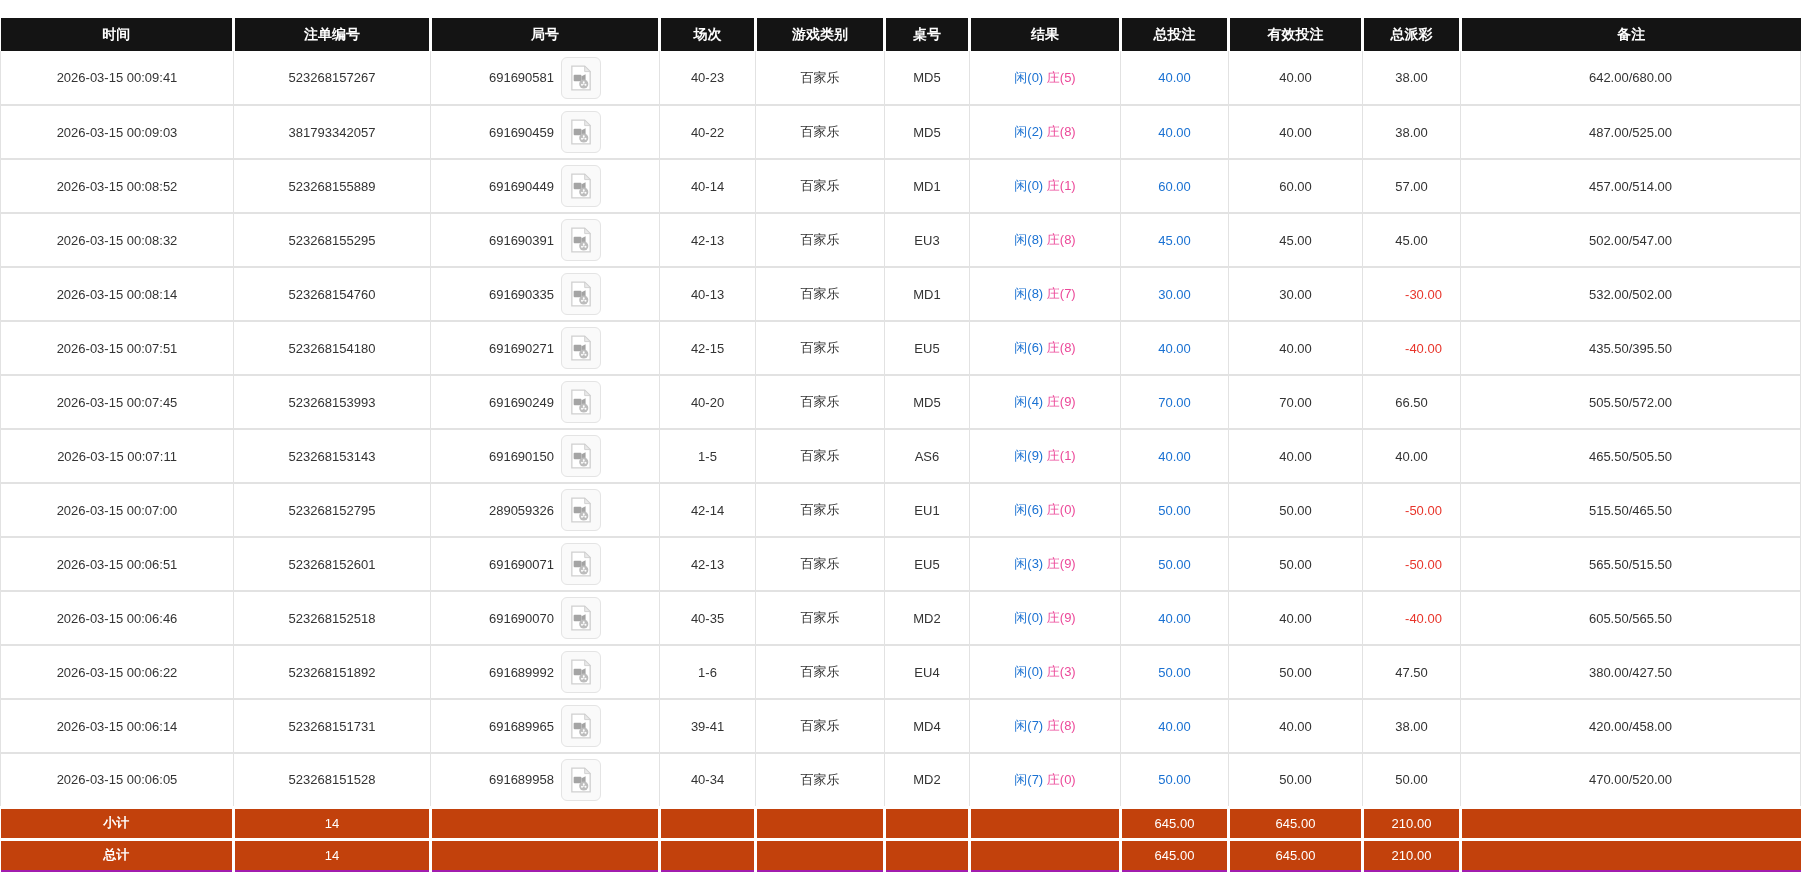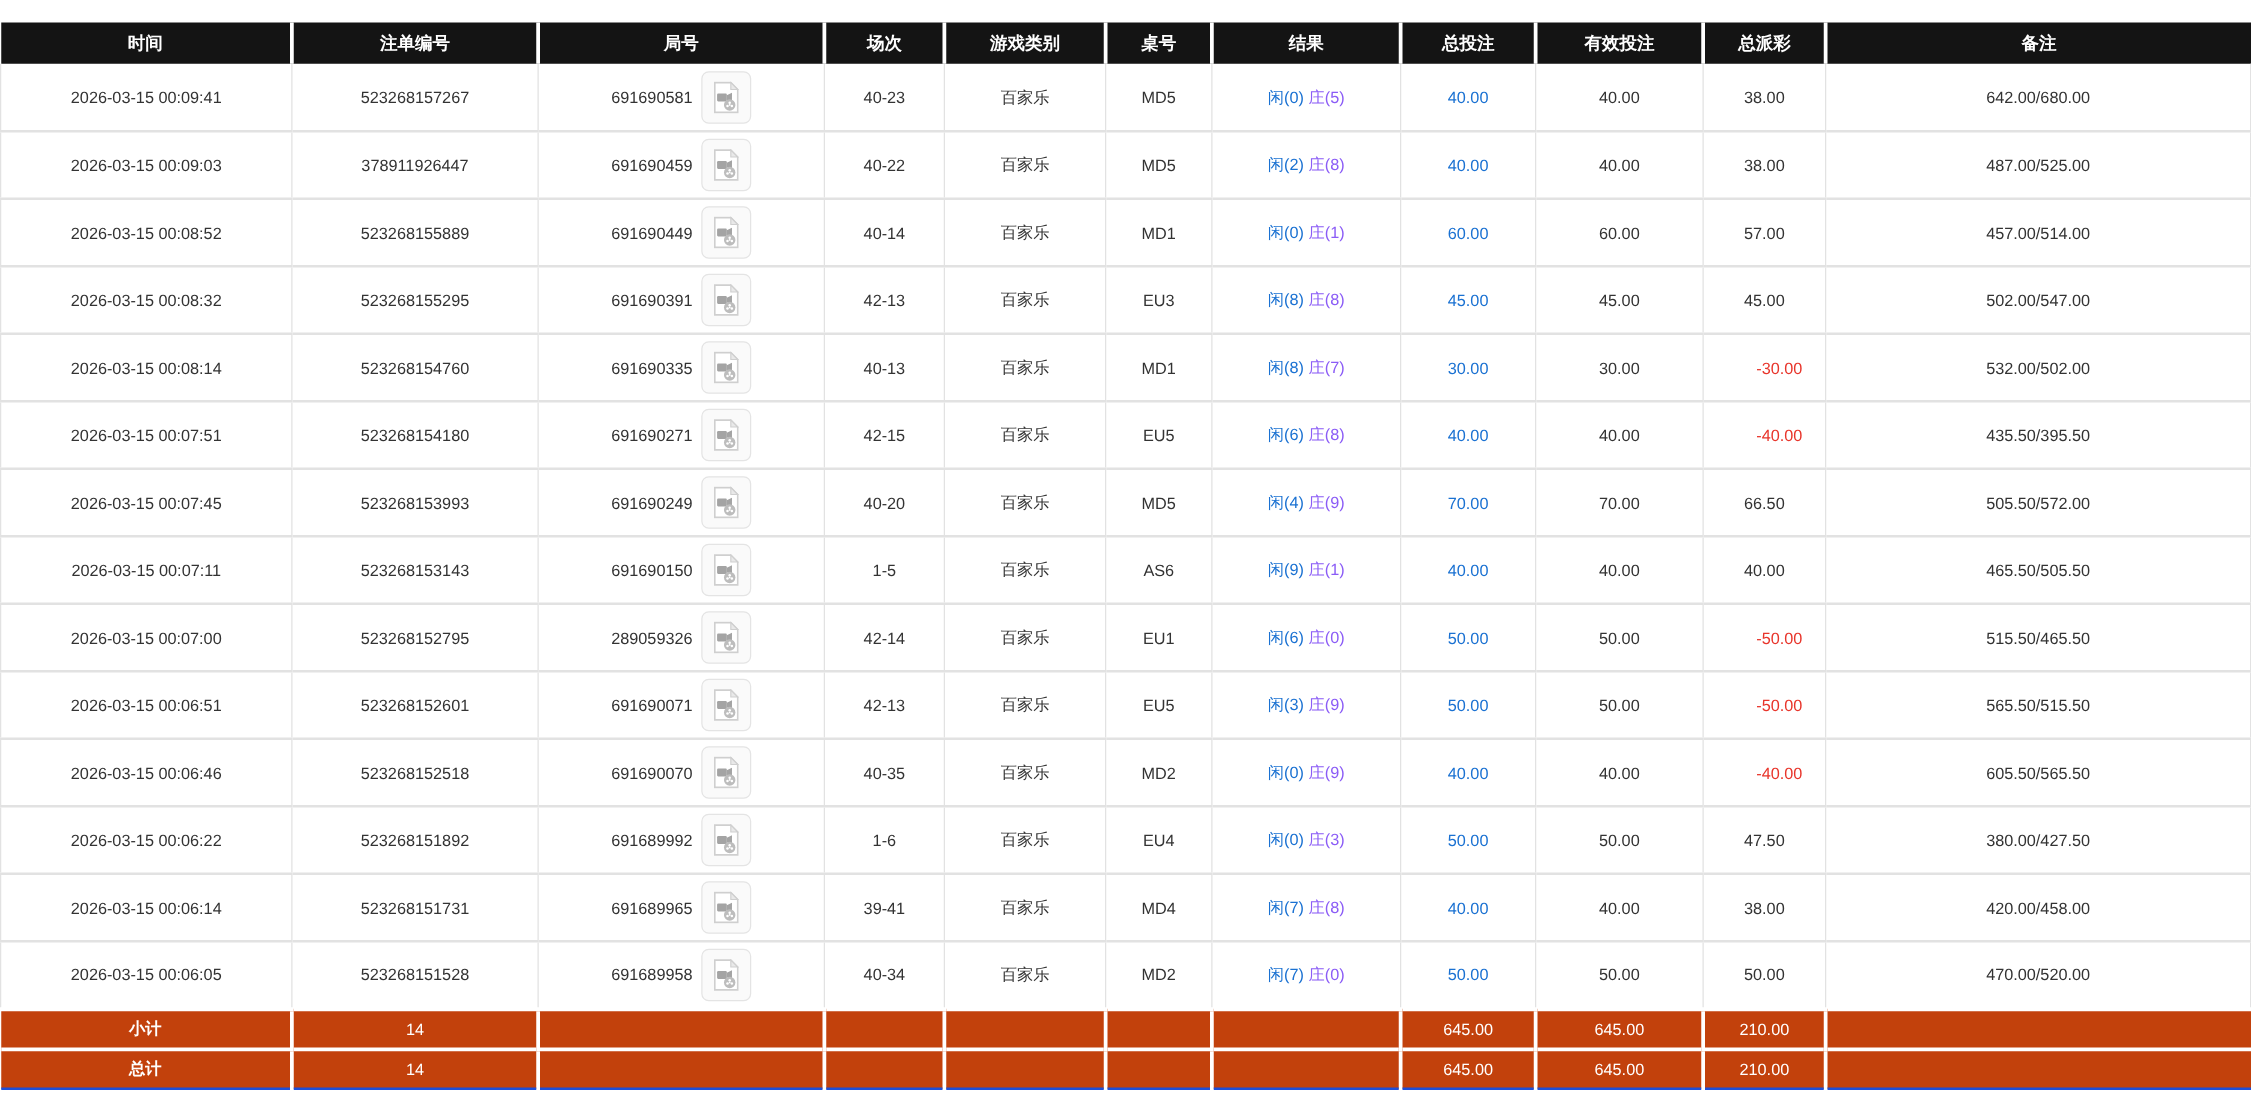--- a/index.html
+++ b/index.html
@@ -37,21 +37,21 @@
     color: #333;
     background: #ffffff;
     border: 1px solid #e2e2e2;
     border-bottom-width: 2px;
     overflow: hidden;
     white-space: nowrap;
   }
   tbody tr:first-child td { border-top: none; }
   .blue { color: #1a71d2; }
   .bet-link { color: #1a71d2; cursor: pointer; text-decoration: none; }
-  .red { color: #8b5cf6; }
+  .red { color: #ec4899; }
   .neg { color: #e8352b; padding-left: 24px; }
   
   .round-wrap {
     display: inline-flex;
     align-items: center;
     justify-content: center;
     gap: 7px;
   }
   .video-btn {
     display: inline-flex;
@@ -70,21 +70,21 @@
     background: #c2410c;
     color: #ffffff;
     font-size: 13px;
     height: 32px;
     text-align: center;
     vertical-align: middle;
     border-left: 3px solid #ffffff;
     border-top: 3px solid #ffffff;
   }
   tfoot td:first-child { border-left: none; }
-  tfoot tr:last-child td { border-bottom: 2px solid #1d4ed8; }
+  tfoot tr:last-child td { border-bottom: 2px solid #a21caf; }
   .foot-label { font-weight: 700; }
 </style>
 </head>
 <body>
 
 <div class="table-wrap">
   <table>
     <colgroup>
       <col style="width:233px">
         <col style="width:197px">
@@ -146,21 +146,21 @@
     </td>
     <td>
       <span class="bet-link">40.00</span>
     </td>
     <td>40.00</td>
     <td>38.00</td>
     <td>642.00/680.00</td>
   </tr>
         <tr>
     <td>2026-03-15 00:09:03</td>
-    <td>378911926447</td>
+    <td>381793342057</td>
     <td>
       <span class="round-wrap">
         <span>691690459</span>
         <button class="video-btn" type="button">
           <span style="display:inline-flex">
             <svg width="22" height="26" viewBox="0 0 24 28" aria-hidden="true">
               <path d="M2 1 h14 l6 6 v20 h-20 z" fill="#ffffff" stroke="#cfcfcf" stroke-width="1.4"></path>
               <path d="M16 1 l6 6 h-6 z" fill="#e9e9e9" stroke="#cfcfcf" stroke-width="1"></path>
               <rect x="4" y="10.5" width="8.5" height="7" rx="1" fill="#a4a4a4"></rect>
               <path d="M12.5 12 L17 9.8 v8.4 L12.5 16 z" fill="#a4a4a4"></path>

